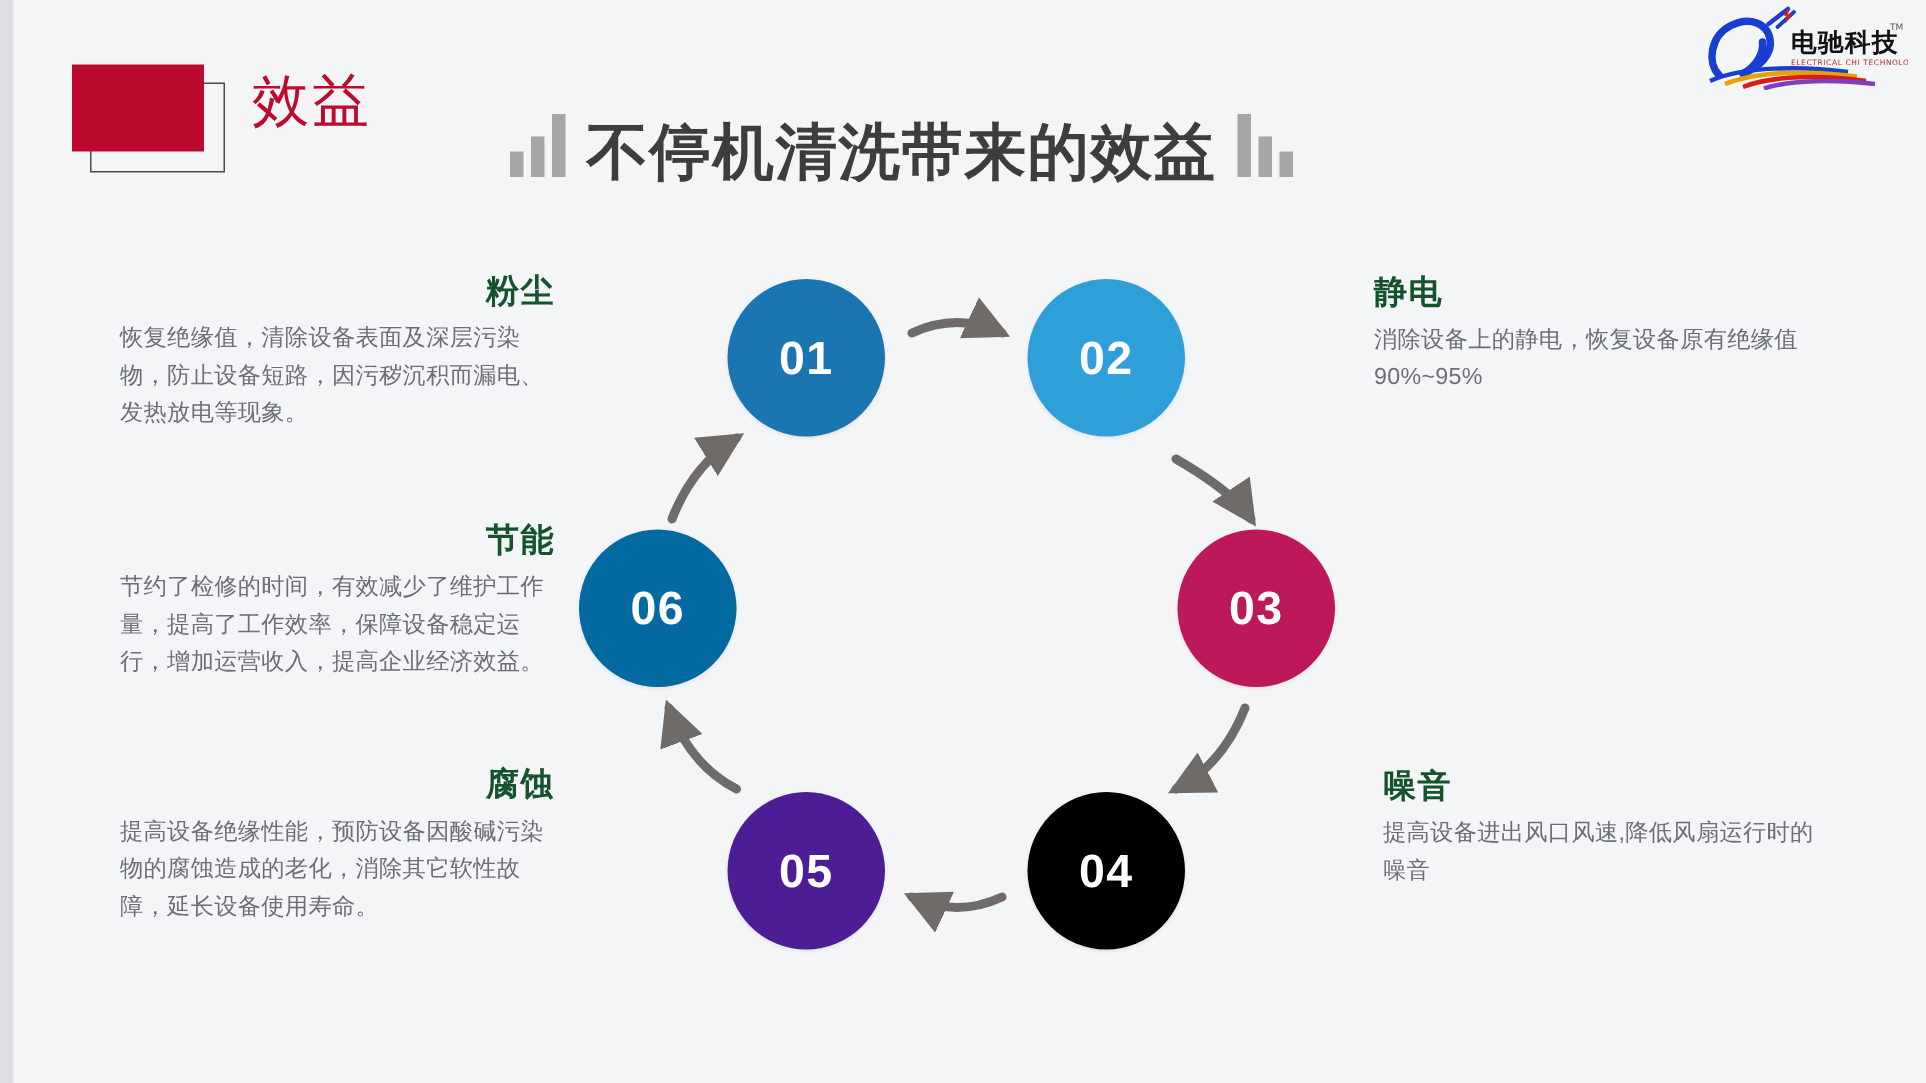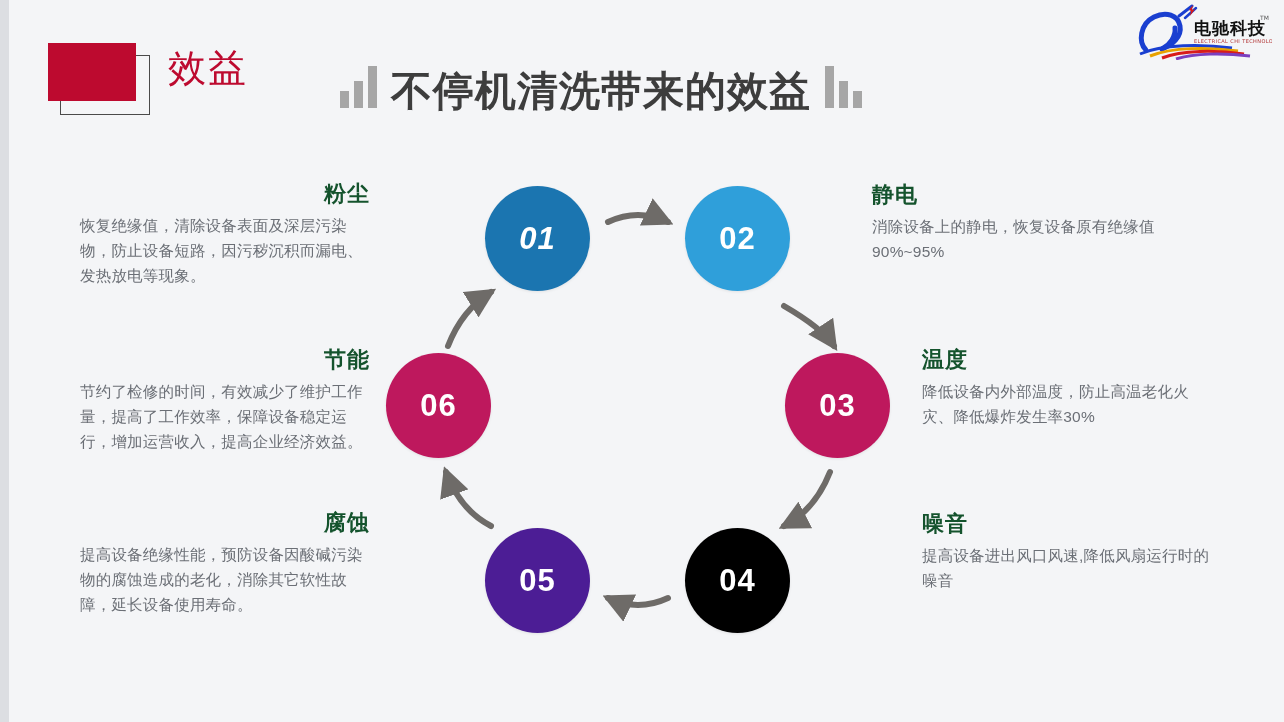--- a/index.html
+++ b/index.html
@@ -49,21 +49,21 @@
     font-size: 38px;
     font-weight: 500;
     color: #bd0a2f;
     letter-spacing: 2px;
     line-height: 1;
     white-space: nowrap;
   }
 
   .title-row {
     position: absolute;
-    left: 340px; top: 56px;
+    left: 340px; top: 66px;
     display: flex;
     align-items: flex-end;
     gap: 14px;
     height: 58px;
   }
   .bars {
     display: flex;
     align-items: flex-end;
     gap: 5px;
     height: 42px;
@@ -116,21 +116,21 @@
     line-height: 1.62;
     letter-spacing: 0.2px;
   }
   .block.left { text-align: left; }
   .block.left .block-title { text-align: right; }
   .block.right { text-align: left; }
 
   #blk-dust     { left: 80px;  top: 182px; }
   #blk-energy   { left: 80px;  top: 348px; }
   #blk-corros   { left: 80px;  top: 511px; }
-  #blk-static   { left: 872px; top: 183px; }
+  #blk-static   { left: 916px; top: 183px; }
   #blk-temp     { left: 922px; top: 348px; }
   #blk-noise    { left: 922px; top: 512px; }
 
   
   .diagram {
     position: absolute;
     left: 360px; top: 160px;
     width: 570px; height: 510px;
   }
   .node {
@@ -138,26 +138,26 @@
     border-radius: 50%;
     display: flex;
     align-items: center;
     justify-content: center;
     color: #ffffff;
     font-size: 31px;
     font-weight: bold;
     letter-spacing: 1px;
     box-shadow: 0 1px 3px rgba(0,0,0,0.08);
   }
-  .node-01 { left: 125px; top: 26px;  width: 105px; height: 105px; background: #1b75b0; font-style: italic; }
+  .node-01 { left: 125px; top: 26px;  width: 105px; height: 105px; background: #1b75b0; }
   .node-02 { left: 325px; top: 26px;  width: 105px; height: 105px; background: #2f9fda; }
   .node-03 { left: 425px; top: 193px; width: 105px; height: 105px; background: #be185d; }
   .node-04 { left: 325px; top: 368px; width: 105px; height: 105px; background: #000000; }
   .node-05 { left: 125px; top: 368px; width: 105px; height: 105px; background: #4c1d95; }
-  .node-06 { left: 26px;  top: 193px; width: 105px; height: 105px; background: #be185d; }
+  .node-06 { left: 26px;  top: 193px; width: 105px; height: 105px; background: #0369a1; }
 
   .arrows {
     position: absolute;
     left: 0; top: 0;
     width: 570px; height: 510px;
     pointer-events: none;
   }
 </style>
 </head>
 <body>
@@ -218,24 +218,20 @@
   <div class="block left" id="blk-corros">
     <div class="block-title">腐蚀</div>
     <div class="block-body">提高设备绝缘性能，预防设备因酸碱污染物的腐蚀造成的老化，消除其它软性故障，延长设备使用寿命。</div>
   </div>
 
   <div class="block right" id="blk-static">
     <div class="block-title">静电</div>
     <div class="block-body">消除设备上的静电，恢复设备原有绝缘值90%~95%</div>
   </div>
 
-  <div class="block right" id="blk-temp">
-    <div class="block-title">温度</div>
-    <div class="block-body">降低设备内外部温度，防止高温老化火灾、降低爆炸发生率30%</div>
-  </div>
 
   <div class="block right" id="blk-noise">
     <div class="block-title">噪音</div>
     <div class="block-body">提高设备进出风口风速,降低风扇运行时的噪音</div>
   </div>
 
   <div class="diagram">
 
     <svg class="arrows" viewBox="0 0 570 510">
       <defs>

